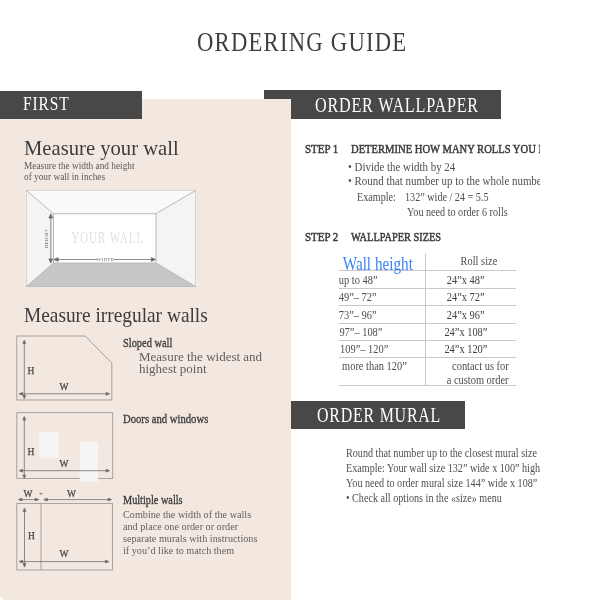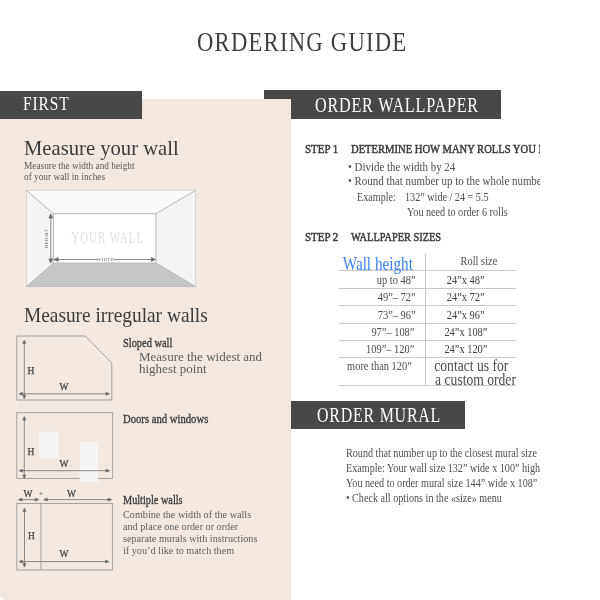--- a/index.html
+++ b/index.html
@@ -200,36 +200,36 @@
         <line x1="0" y1="137.5" x2="177" y2="137.5"></line>
       </g>
     </svg>
 
     <div class="abs" style="left:-5px;top:4.5px;width:86px;font-size:19px;color:#3b82f6;white-space:nowrap;">
       <span style="display:inline-block;transform:scaleX(0.8);">Wall height</span></div>
 
     <div class="abs" style="left:94px;top:4.5px;width:91px;text-align:center;font-size:13px;color:#4d4d4d;white-space:nowrap;">
       <span style="display:inline-block;transform:scaleX(0.8);">Roll size</span></div>
 
-    <div class="abs" style="left:-5px;top:23px;width:86px;text-align:right;font-size:13px;line-height:17.3px;color:#4d4d4d;">
+    <div class="abs" style="left:-5px;top:23px;width:86px;text-align:left;font-size:13px;line-height:17.3px;color:#4d4d4d;">
       <span style="display:inline-block;transform:scaleX(0.8);">up to 48”</span><br>
       <span style="display:inline-block;transform:scaleX(0.8);">49”– 72”</span><br>
       <span style="display:inline-block;transform:scaleX(0.8);">73”– 96”</span><br>
       <span style="display:inline-block;transform:scaleX(0.8);">97”– 108”</span><br>
       <span style="display:inline-block;transform:scaleX(0.8);">109”– 120”</span><br>
       <span style="display:inline-block;transform:scaleX(0.8);">more than 120”</span></div>
 
     <div class="abs" style="left:81px;top:23px;width:91px;text-align:center;font-size:13px;line-height:17.3px;color:#404040;">
       <span style="display:inline-block;transform:scaleX(0.8);">24”x 48”</span><br>
       <span style="display:inline-block;transform:scaleX(0.8);">24”x 72”</span><br>
       <span style="display:inline-block;transform:scaleX(0.8);">24”x 96”</span><br>
       <span style="display:inline-block;transform:scaleX(0.8);">24”x 108”</span><br>
       <span style="display:inline-block;transform:scaleX(0.8);">24”x 120”</span></div>
 
-    <div class="abs" style="left:86px;top:111px;width:91px;text-align:left;font-size:17px;line-height:14.3px;color:#4d4d4d;">
+    <div class="abs" style="left:86px;top:111px;width:91px;text-align:right;font-size:13px;line-height:14.3px;color:#4d4d4d;">
       <span style="display:inline-block;transform:scaleX(0.8);">contact us for</span><br>
       <span style="display:inline-block;transform:scaleX(0.8);">a custom order</span></div>
   </div>
 
   <div class="abs" style="left:291px;top:401px;width:174px;height:27.5px;background:#484848;"></div>
 
   <div class="abs" style="left:317px;top:402.5px;font-size:21px;color:#fff;letter-spacing:1px;transform:scaleX(0.76);">ORDER MURAL</div>
 
   <div class="abs" style="left:346px;top:445px;font-size:13px;line-height:15px;color:#4f4f4f;transform:scaleX(0.78);">Round that number up to the closest mural size<br>Example: Your wall size 132” wide x 100” high<br>You need to order mural size 144” wide x 108” high<br>• Check all options in the «size» menu</div>
 

